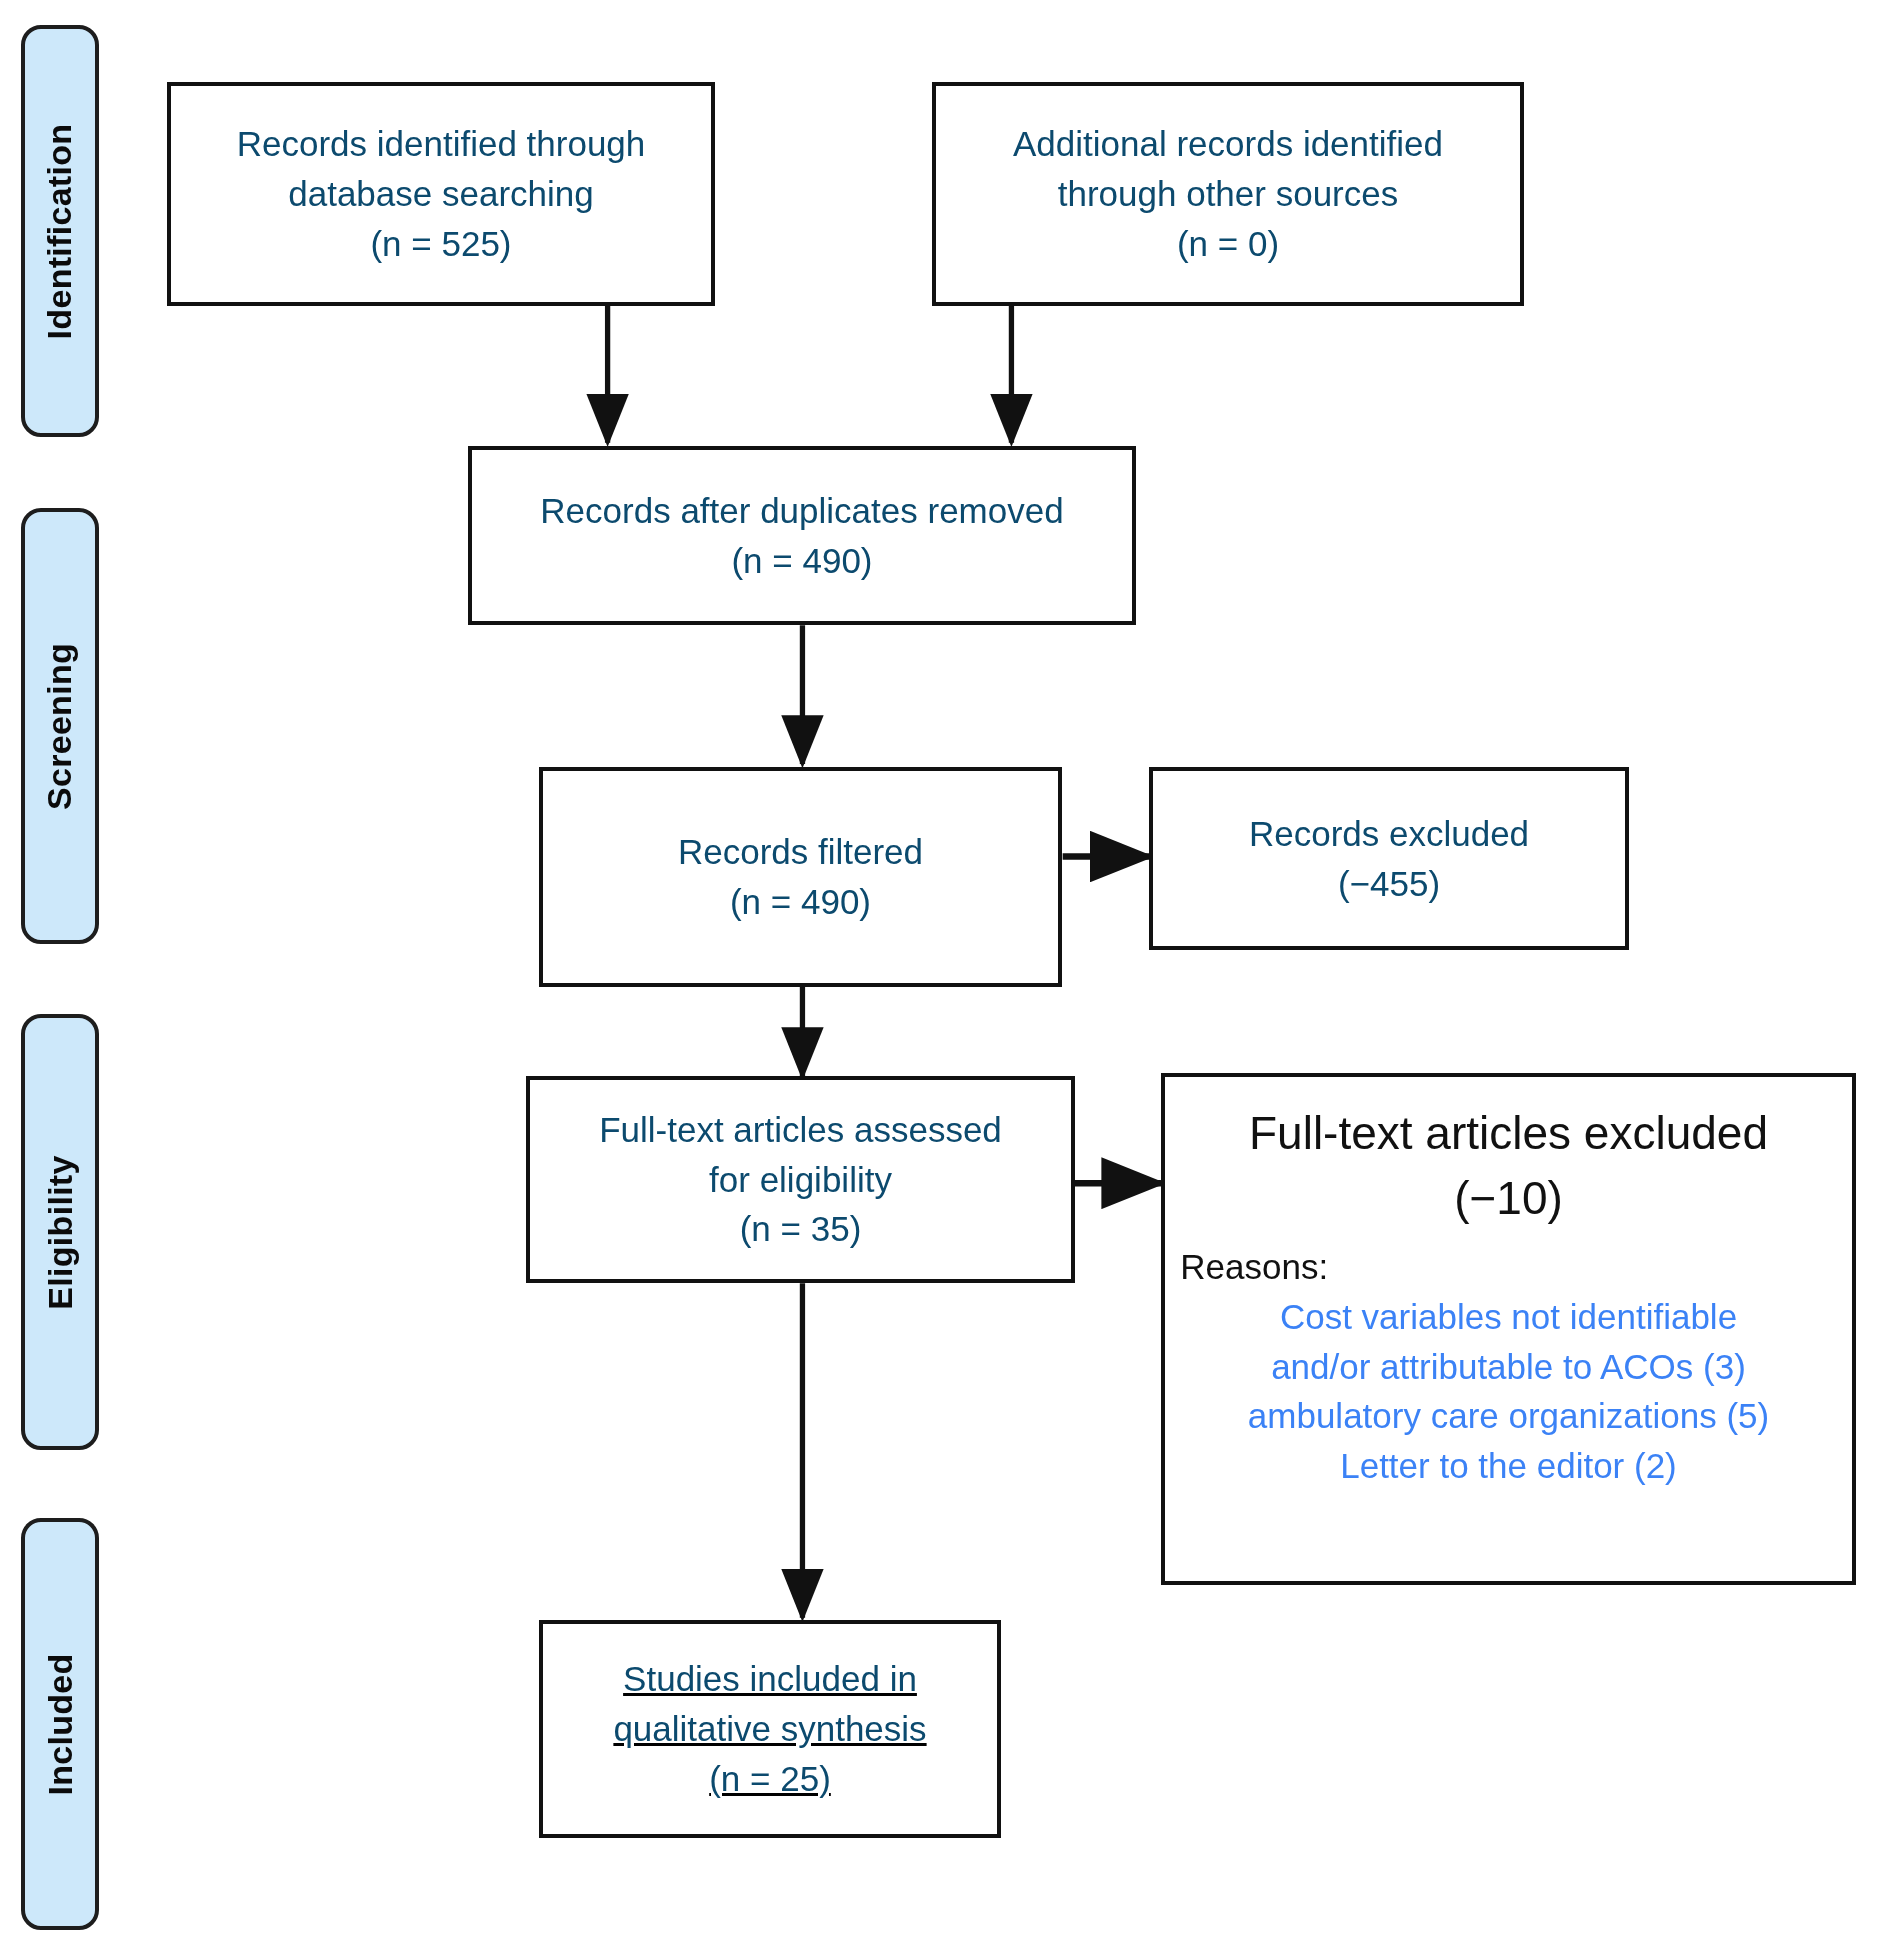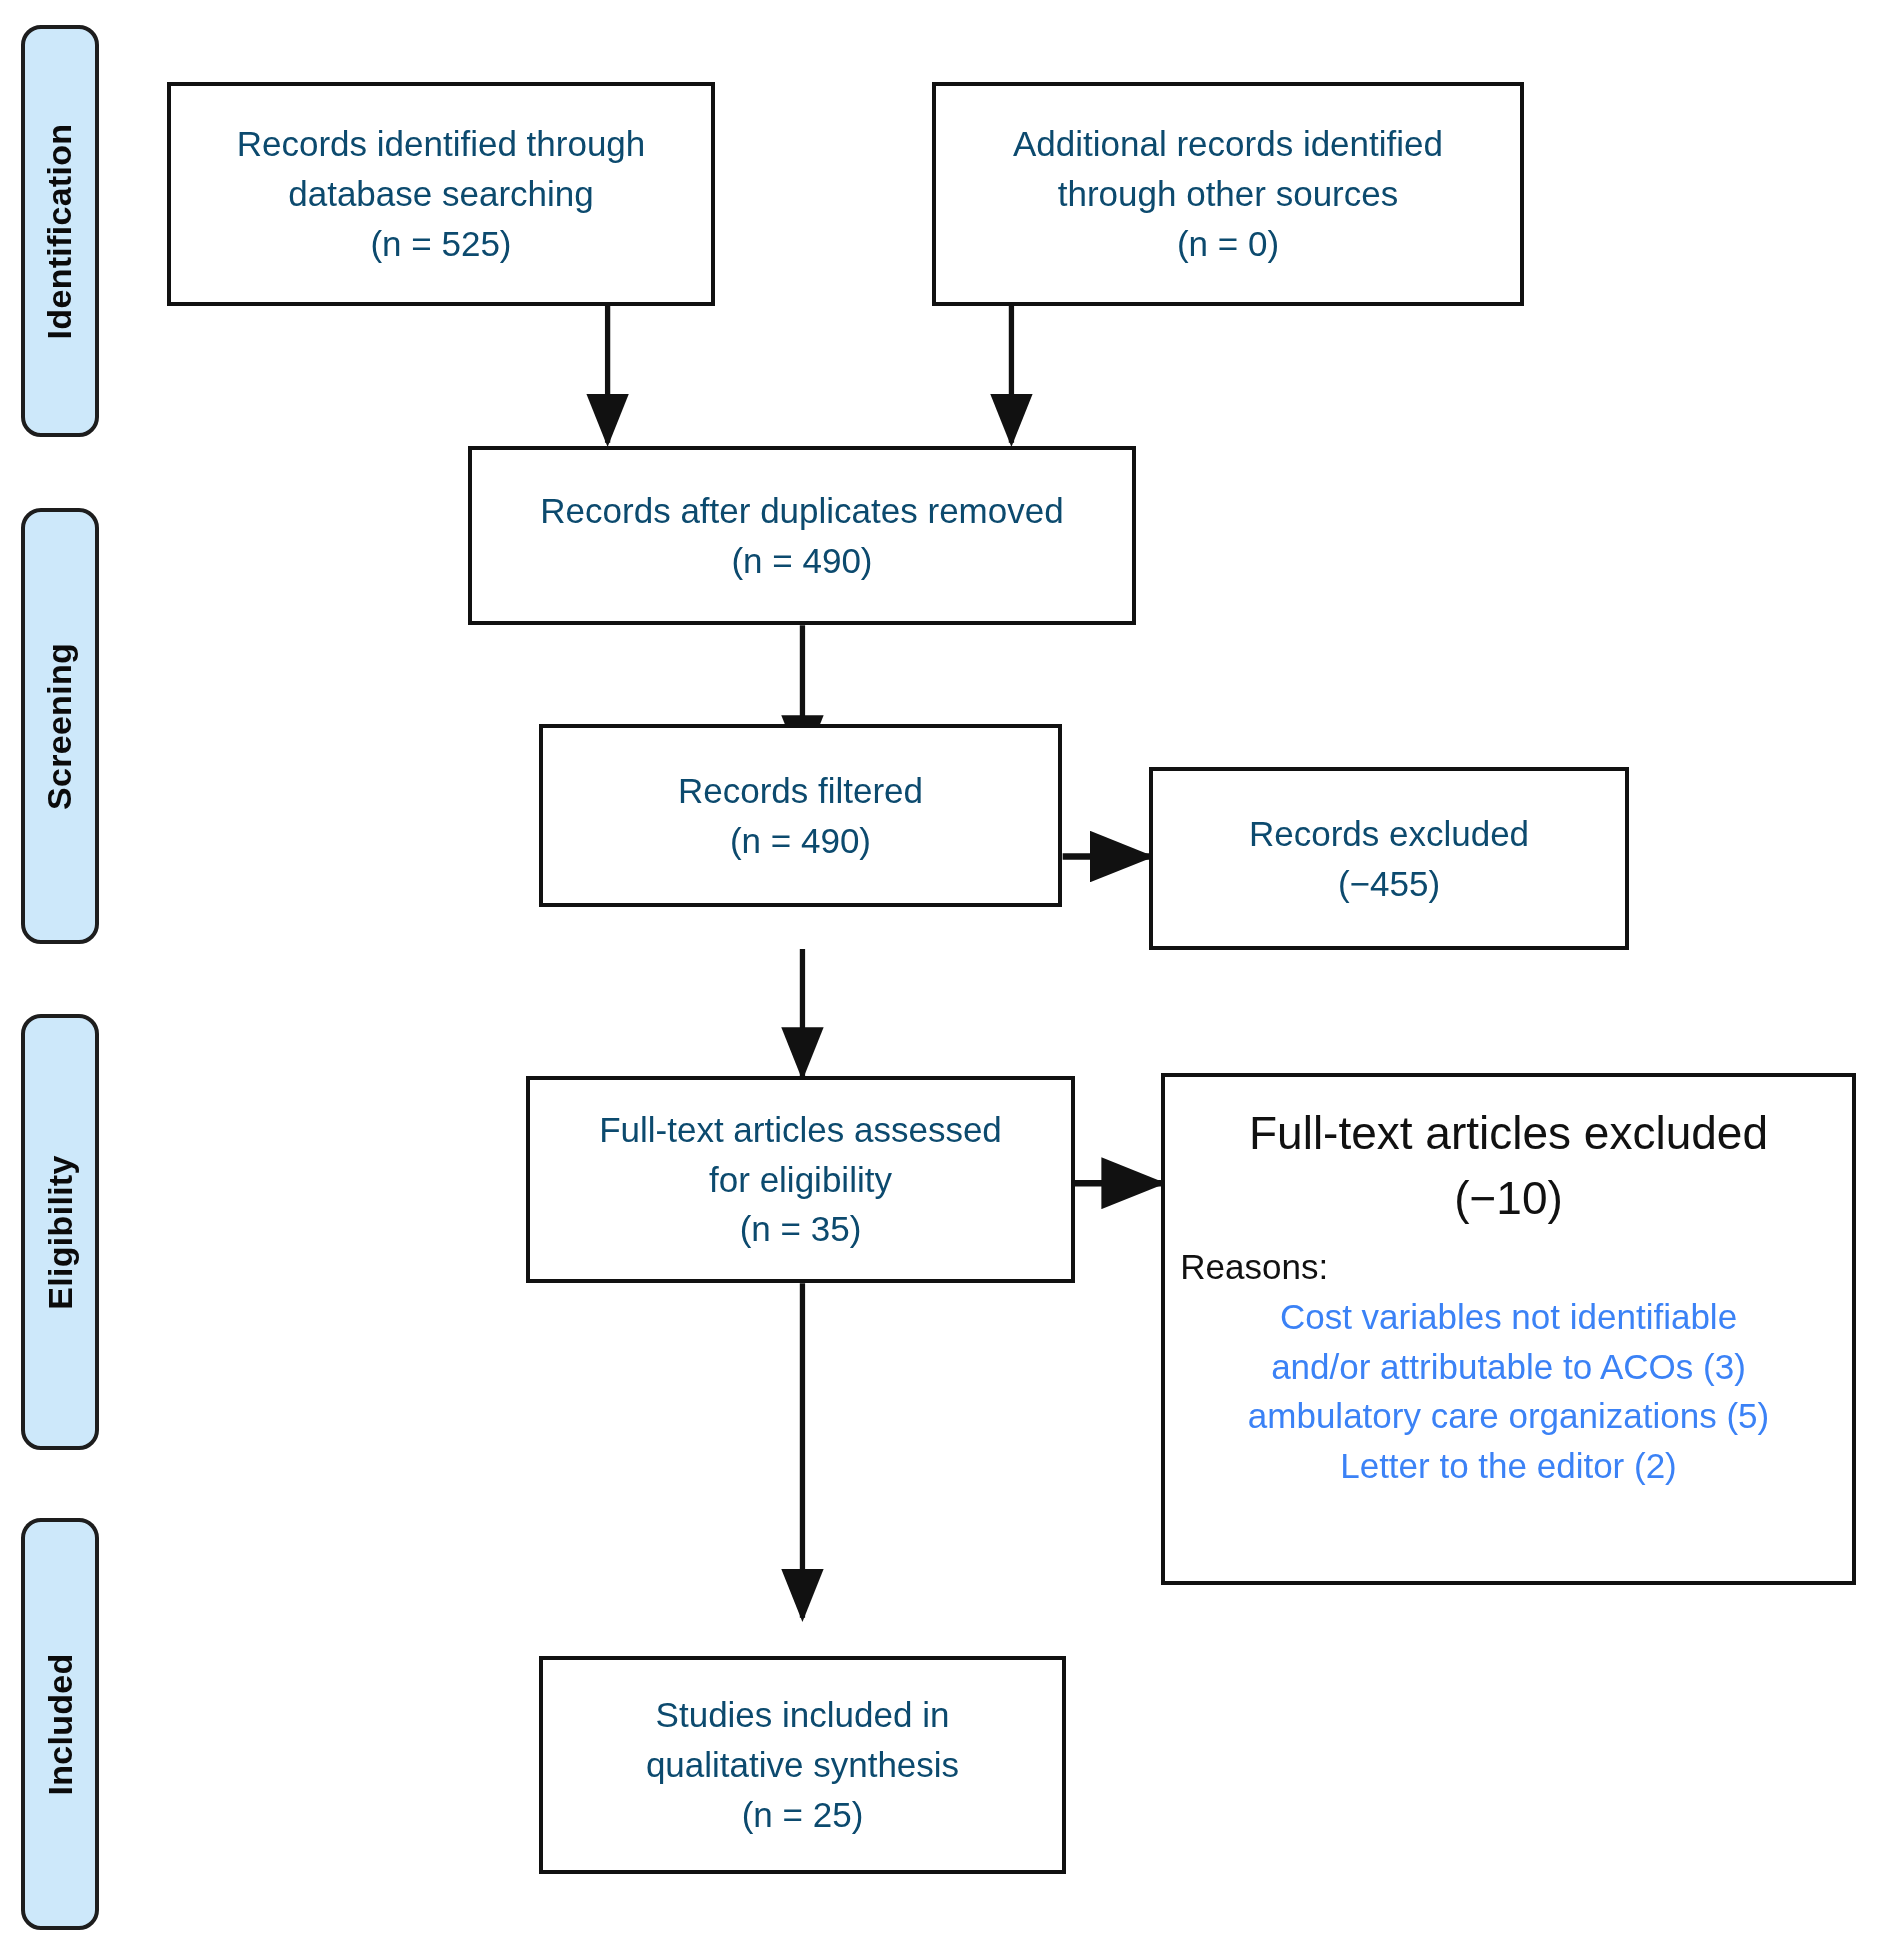--- a/index.html
+++ b/index.html
@@ -150,21 +150,21 @@
     <div class="line">Additional records identified</div>
     <div class="line">through other sources</div>
     <div class="line">(n = 0)</div>
   </div>
 
   <div class="flow-box" style="left:468px; top:446px; width:668px; height:179px;">
     <div class="line">Records after duplicates removed</div>
     <div class="line">(n = 490)</div>
   </div>
 
-  <div class="flow-box" style="left:539px; top:724px; width:523px; height:183px;">
+  <div class="flow-box" style="left:539px; top:767px; width:523px; height:220px;">
     <div class="line">Records filtered</div>
     <div class="line">(n = 490)</div>
   </div>
 
   <div class="flow-box" style="left:1149px; top:767px; width:480px; height:183px;">
     <div class="line">Records excluded</div>
     <div class="line">(−455)</div>
   </div>
 
   <div class="flow-box" style="left:526px; top:1076px; width:549px; height:207px;">
@@ -176,20 +176,20 @@
   <div class="reasons-box" style="left:1161px; top:1073px; width:695px; height:512px;">
     <div class="r-title">Full-text articles excluded</div>
     <div class="r-title">(−10)</div>
     <div class="r-heading">Reasons:</div>
     <div class="r-item">Cost variables not identifiable</div>
     <div class="r-item">and/or attributable to ACOs (3)</div>
     <div class="r-item">ambulatory care organizations (5)</div>
     <div class="r-item">Letter to the editor (2)</div>
   </div>
 
-  <div class="flow-box" style="left:539px; top:1656px; width:527px; height:218px;">
+  <div class="flow-box" style="left:539px; top:1620px; width:462px; height:218px;text-decoration:underline;">
     <div class="line">Studies included in</div>
     <div class="line">qualitative synthesis</div>
     <div class="line">(n = 25)</div>
   </div>
 
 </div>
 
 
 </body></html>

